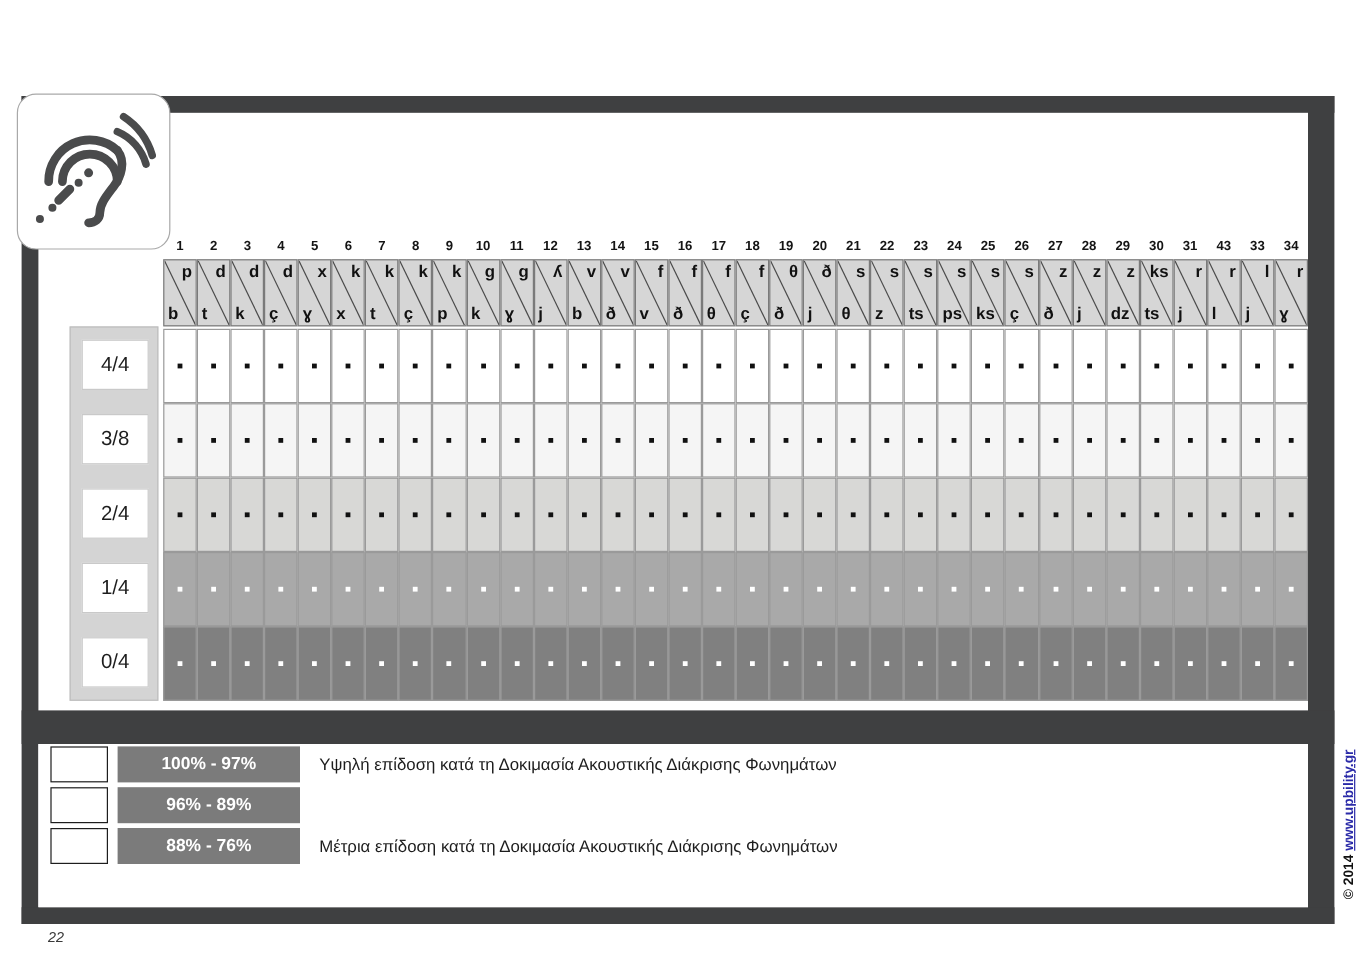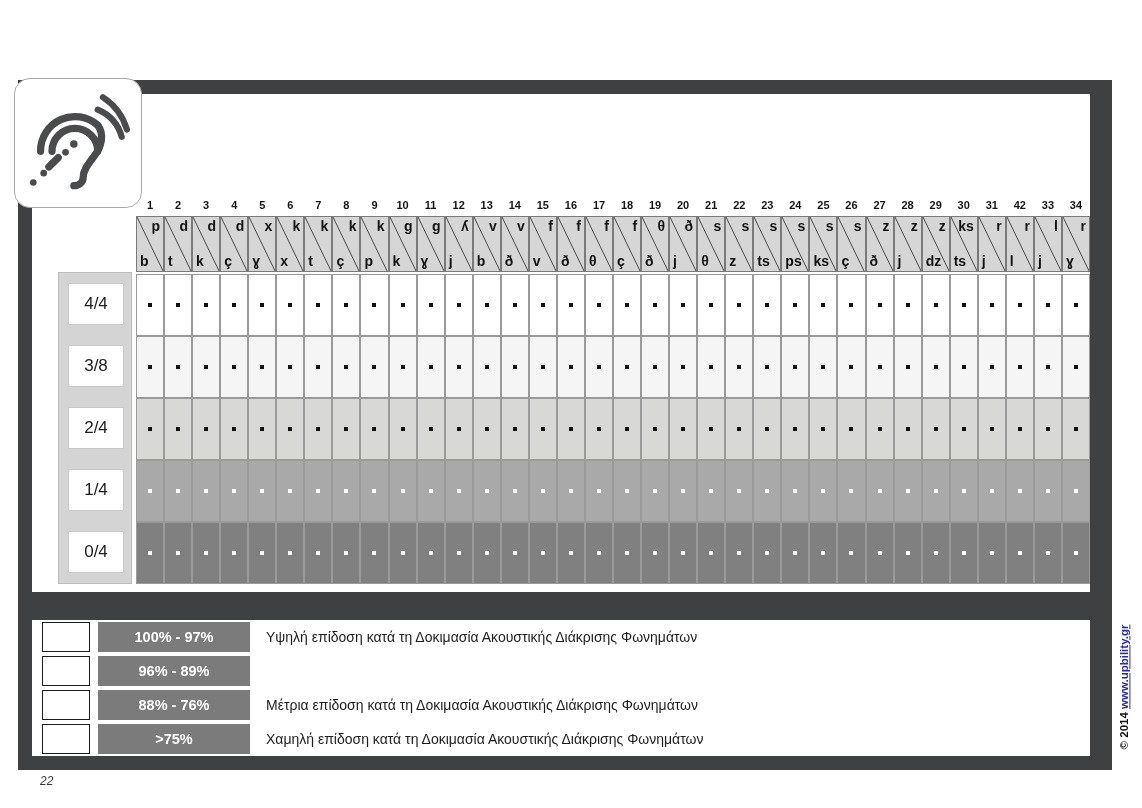--- a/index.html
+++ b/index.html
@@ -200,21 +200,21 @@
           <div class="numcell" style="left: 589.235px; width: 28.0588px;">22</div>
           <div class="numcell" style="left: 617.294px; width: 28.0588px;">23</div>
           <div class="numcell" style="left: 645.353px; width: 28.0588px;">24</div>
           <div class="numcell" style="left: 673.412px; width: 28.0588px;">25</div>
           <div class="numcell" style="left: 701.471px; width: 28.0588px;">26</div>
           <div class="numcell" style="left: 729.529px; width: 28.0588px;">27</div>
           <div class="numcell" style="left: 757.588px; width: 28.0588px;">28</div>
           <div class="numcell" style="left: 785.647px; width: 28.0588px;">29</div>
           <div class="numcell" style="left: 813.706px; width: 28.0588px;">30</div>
           <div class="numcell" style="left: 841.765px; width: 28.0588px;">31</div>
-          <div class="numcell" style="left: 869.824px; width: 28.0588px;">42</div>
+          <div class="numcell" style="left: 869.824px; width: 28.0588px;">43</div>
           <div class="numcell" style="left: 897.882px; width: 28.0588px;">33</div>
           <div class="numcell" style="left: 925.941px; width: 28.0588px;">34</div>
         </div>
       <div class="headrow" id="headrow">
           <div class="headcell" style="left: 0px; width: 28.0588px;">
             <svg class="diag" viewBox="0 0 28 56" preserveAspectRatio="none">
               <line x1="0" y1="0" x2="28" y2="56" stroke="#4a4a4a" stroke-width="1" vector-effect="non-scaling-stroke"></line>
             </svg>
             <span class="ph-top">p</span>
             <span class="ph-bot">b</span>
@@ -984,25 +984,20 @@
       </div>
       <div class="legend-row" style="top: 34px;">
         <div class="legend-swatch"></div>
         <div class="legend-range">96%  -  89%</div>
       </div>
       <div class="legend-row" style="top: 68px;">
         <div class="legend-swatch"></div>
         <div class="legend-range">88%  -  76%</div>
         <div class="legend-desc">Μέτρια επίδοση κατά τη Δοκιμασία Ακουστικής Διάκρισης Φωνημάτων</div>
       </div>
-      <div class="legend-row" style="top: 102px;">
-        <div class="legend-swatch"></div>
-        <div class="legend-range">&gt;75%</div>
-        <div class="legend-desc">Χαμηλή επίδοση κατά τη Δοκιμασία Ακουστικής Διάκρισης Φωνημάτων</div>
-      </div>
     </div>
 
   <div class="copyright">
     <div class="vert">
       <span>© 2014 </span><span class="url">www.upbility.gr</span>
     </div>
   </div>
 
   <div class="pagenum">22</div>
 </div>

